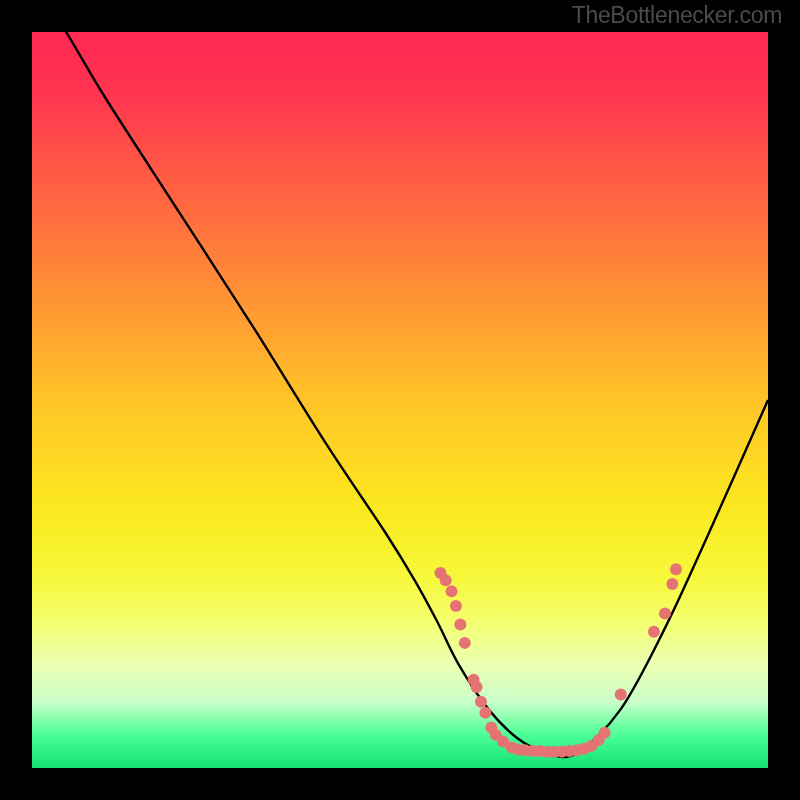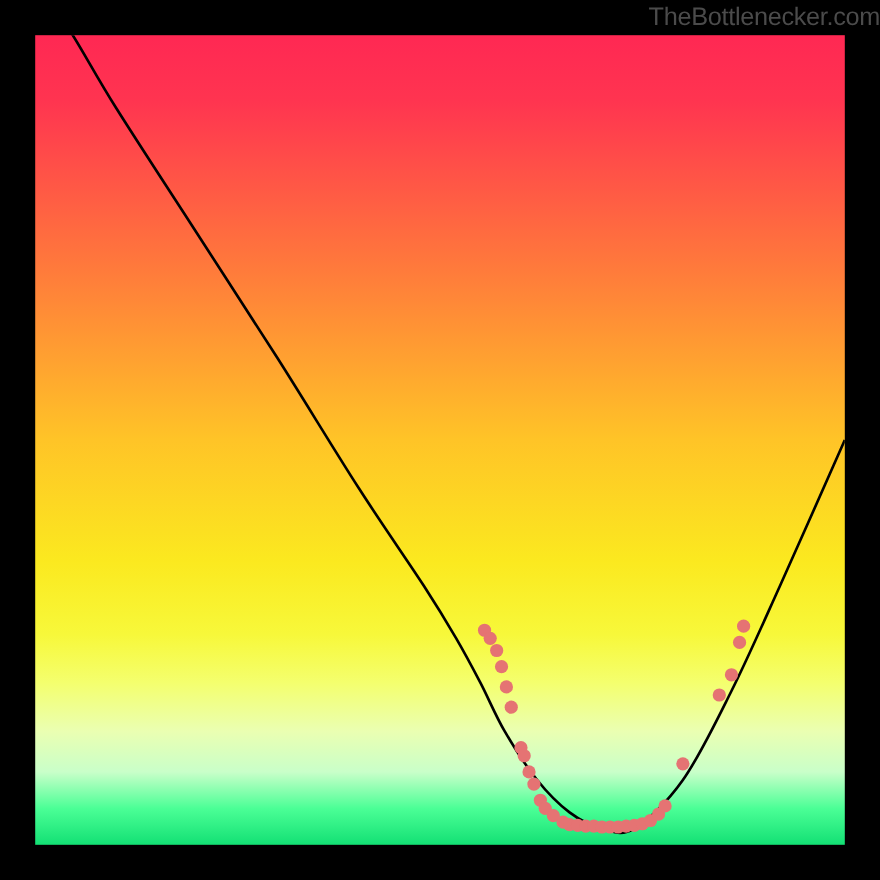--- a/index.html
+++ b/index.html
@@ -12,21 +12,21 @@
     overflow: hidden;
   }
   .wrap {
     position: relative;
     width: 800px;
     height: 800px;
   }
   .watermark {
     position: absolute;
     top: 2px;
-    right: 0;
+    right: 18px;
     color: #4b4b4b;
     font-size: 23px;
     font-weight: 500;
     letter-spacing: -0.3px;
     z-index: 20;
   }
   svg {
     display: block;
   }
 </style>

